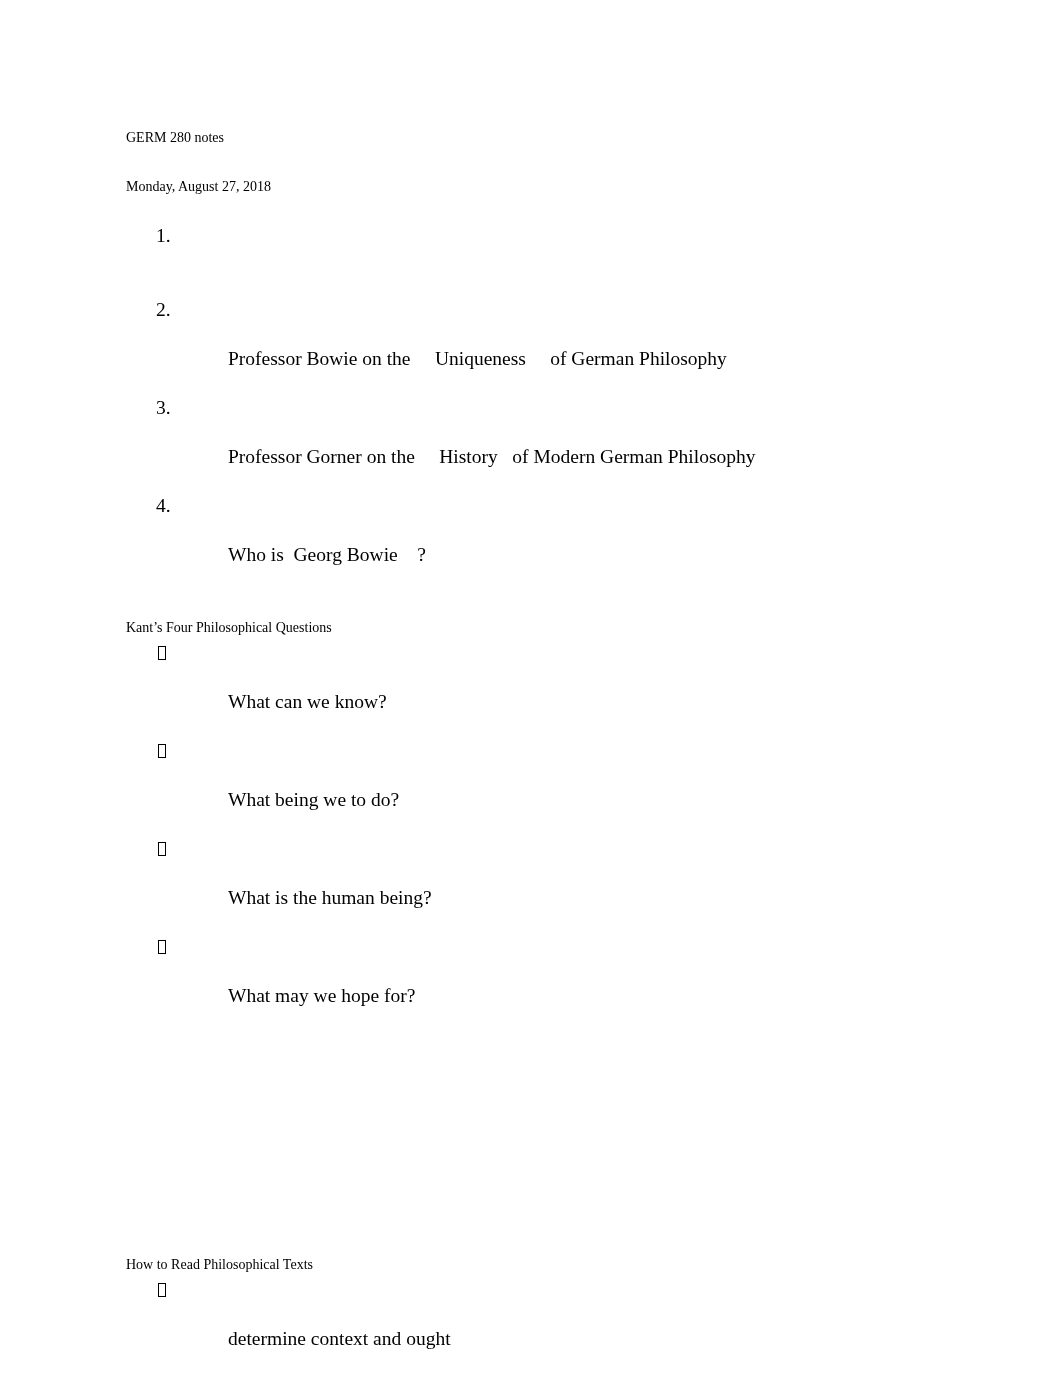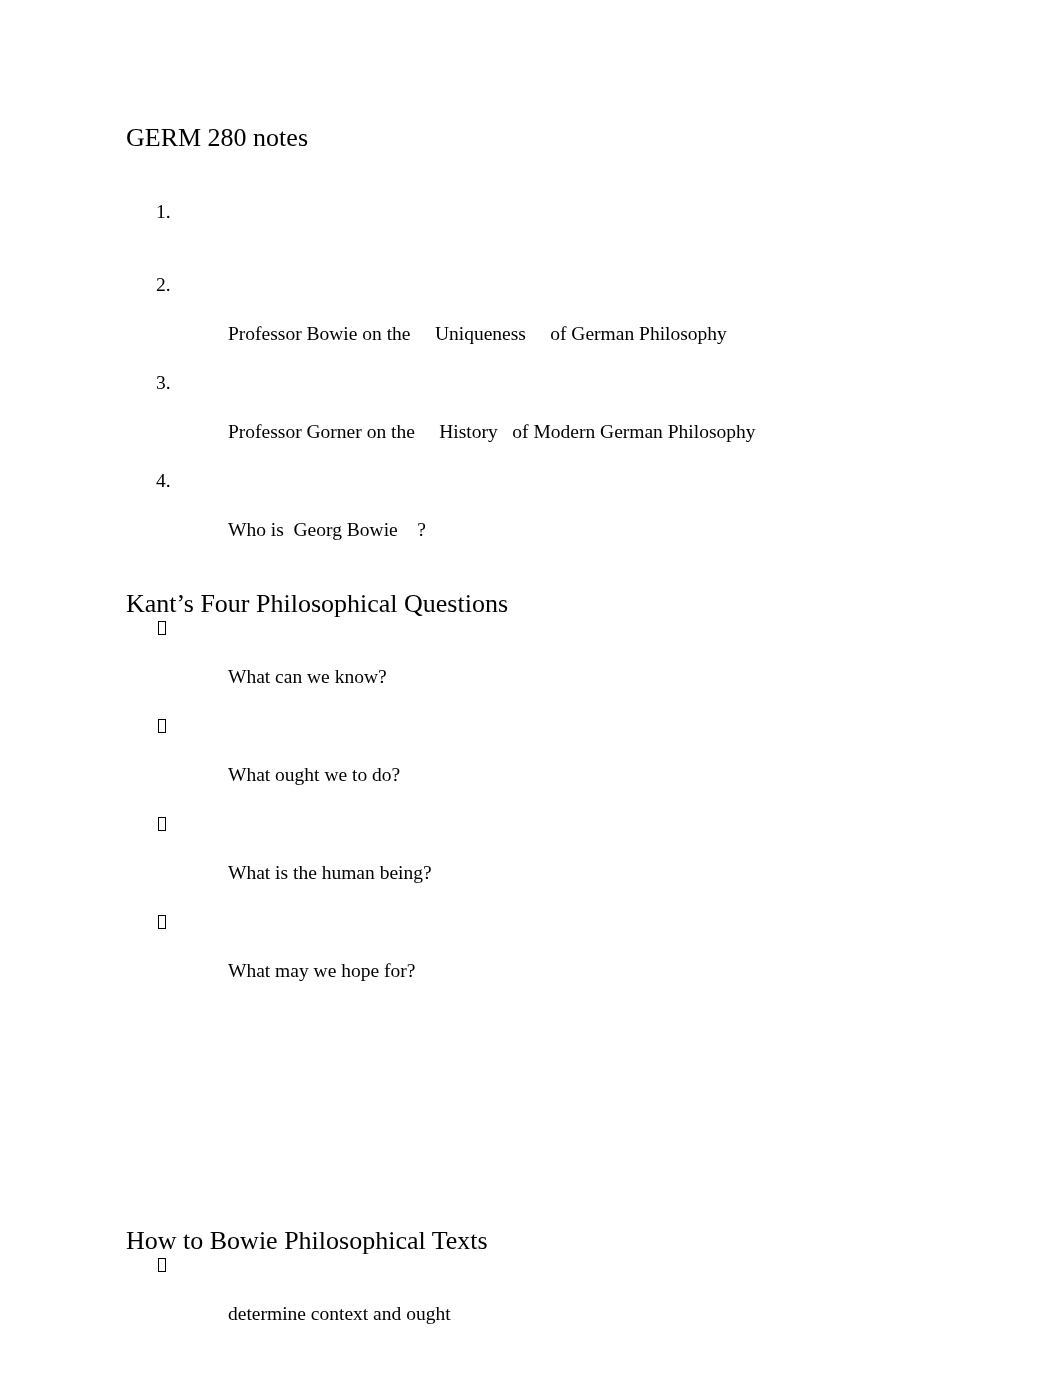--- a/index.html
+++ b/index.html
@@ -26,21 +26,21 @@
   .doc {
     width: 810px;
     font-size: 19.5px;
     line-height: 24.5px;
   }
 
   
   .para {
     margin: 0;
     white-space: pre-wrap;
-    font-size: 26px;
+    font-size: 14px;
     line-height: 24.5px;
   }
   .blank {
     height: 24.5px;
     line-height: 24.5px;
   }
   .spacer-xxl { height: 147px; }
 
   
   .numlist {
@@ -89,20 +89,21 @@
 </head>
 <body>
 
 <div class="page">
   <div class="doc">
 
     <p class="para">GERM 280 notes</p>
 
     <div class="blank">&nbsp;</div>
 
+    <p class="para">Monday, August 27, 2018</p>
 
     <div class="blank">&nbsp;</div>
 
     <ol class="numlist">
       <li>
         <span class="marker">1.</span>
       </li>
       <li>
         <span class="marker">2.</span>
         <span>Professor Bowie on the     Uniqueness     of German Philosophy</span>
@@ -120,38 +121,38 @@
     <div class="blank">&nbsp;</div>
 
     <p class="para">Kant’s Four Philosophical Questions</p>
     <ul class="bullist">
       <li>
         <span class="tofu"></span>
         <span>What can we know?</span>
       </li>
       <li>
         <span class="tofu"></span>
-        <span>What ought we to do?</span>
+        <span>What being we to do?</span>
       </li>
       <li>
         <span class="tofu"></span>
         <span>What is the human being?</span>
       </li>
       <li>
         <span class="tofu"></span>
         <span>What may we hope for?</span>
       </li>
     </ul>
 
     <div class="spacer-xxl"></div>
     <div class="blank">&nbsp;</div>
     <div class="blank">&nbsp;</div>
     <div class="blank">&nbsp;</div>
 
-    <p class="para">How to Bowie Philosophical Texts</p>
+    <p class="para">How to Read Philosophical Texts</p>
     <ul class="bullist">
       <li>
         <span class="tofu"></span>
         <span>determine context and ought</span>
       </li>
 
     </ul>
 
   </div>
 </div>

